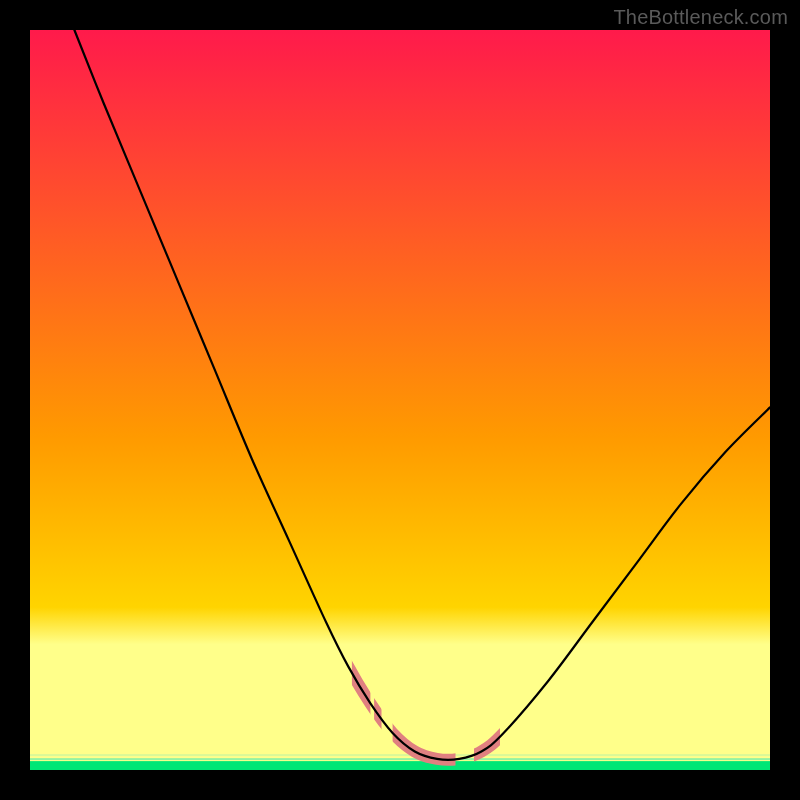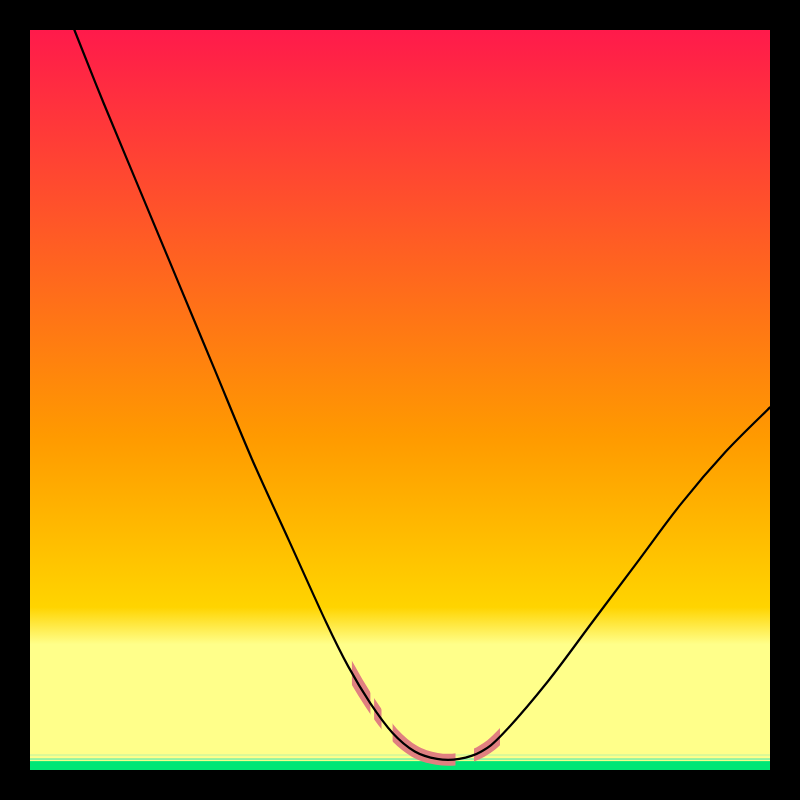--- a/index.html
+++ b/index.html
@@ -30,20 +30,21 @@
   svg {
     position: absolute;
     top: 0;
     left: 0;
   }
 </style>
 </head>
 <body>
 
 <div class="frame">
+  <div class="watermark">TheBottleneck.com</div>
   <svg id="chart-svg" width="800" height="800" viewBox="0 0 800 800">
       <defs>
         <linearGradient id="bg-grad" x1="0" y1="0" x2="0" y2="1">
           <stop offset="0%" stop-color="#ff1a4b"></stop>
           <stop offset="55%" stop-color="#ff9a00"></stop>
           <stop offset="78%" stop-color="#ffd400"></stop>
           <stop offset="78%" stop-color="#ffd400"></stop>
           <stop offset="83%" stop-color="#ffff8a"></stop>
           <stop offset="83%" stop-color="#ffff8a"></stop>
           <stop offset="100%" stop-color="#ffff8a"></stop>

